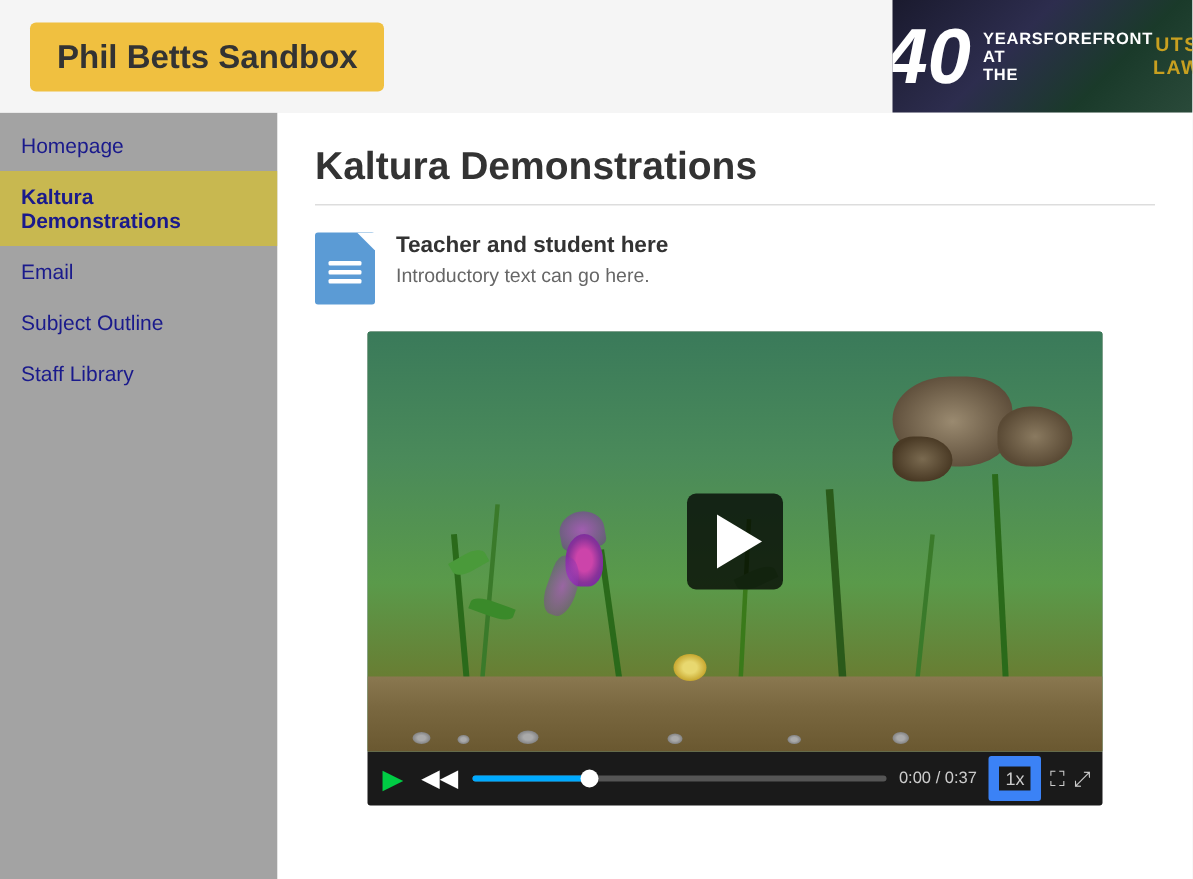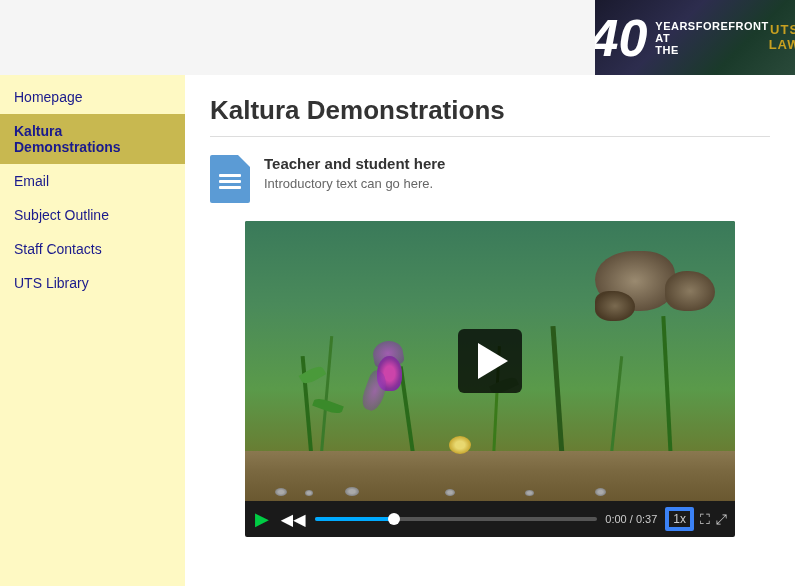--- a/index.html
+++ b/index.html
@@ -75,21 +75,21 @@
     
     .main-layout {
       display: flex;
       flex: 1;
       overflow: hidden;
     }
 
     
     .sidebar {
       width: 185px;
-      background: #fef9c3;
+      background: #a3a3a3;
       flex-shrink: 0;
       padding-top: 5px;
     }
     .sidebar-item {
       display: block;
       padding: 9px 14px;
       font-size: 14px;
       color: #1a1a8c;
       text-decoration: none;
       cursor: pointer;
@@ -361,55 +361,57 @@
       white-space: nowrap;
     }
     .ctrl-right {
       display: flex;
       align-items: center;
       gap: 6px;
     }
     .speed-badge {
       color: #ccc;
       font-size: 12px;
-      border: 4px solid #3b82f6;
+      border: 7px solid #3b82f6;
       padding: 1px 4px;
       border-radius: 2px;
     }
     .icon-btn {
       color: #ccc;
       font-size: 14px;
       cursor: pointer;
     }
   </style>
 </head>
 <body>
 
 <div class="header">
+  <div class="header-title-box">
+    <span class="header-title">Phil Betts Sandbox</span>
+  </div>
   <div class="header-logo">
     <div class="logo-content">
       <div class="logo-number">40</div>
       <div class="logo-text-block">
         <span class="logo-text-line1">YEARS AT THE</span>
         <span class="logo-text-line2">FOREFRONT</span>
         <span class="logo-text-line3">UTS LAW</span>
       </div>
     </div>
   </div>
 </div>
 
 <div class="main-layout">
 
   <nav class="sidebar">
     <a class="sidebar-item">Homepage</a>
     <a class="sidebar-item active">Kaltura Demonstrations</a>
     <a class="sidebar-item">Email</a>
     <a class="sidebar-item">Subject Outline</a>
-    <a class="sidebar-item">Staff Contacts</a>
-    <a class="sidebar-item">UTS Library</a>
+    <a class="sidebar-item">Staff Library</a>
   </nav>
 
   <div class="content">
     <h1 class="page-title">Kaltura Demonstrations</h1>
 
     <div class="info-section">
       <div class="doc-icon">
         <div class="doc-icon-lines">
           <div class="doc-icon-line"></div>
           <div class="doc-icon-line"></div>

